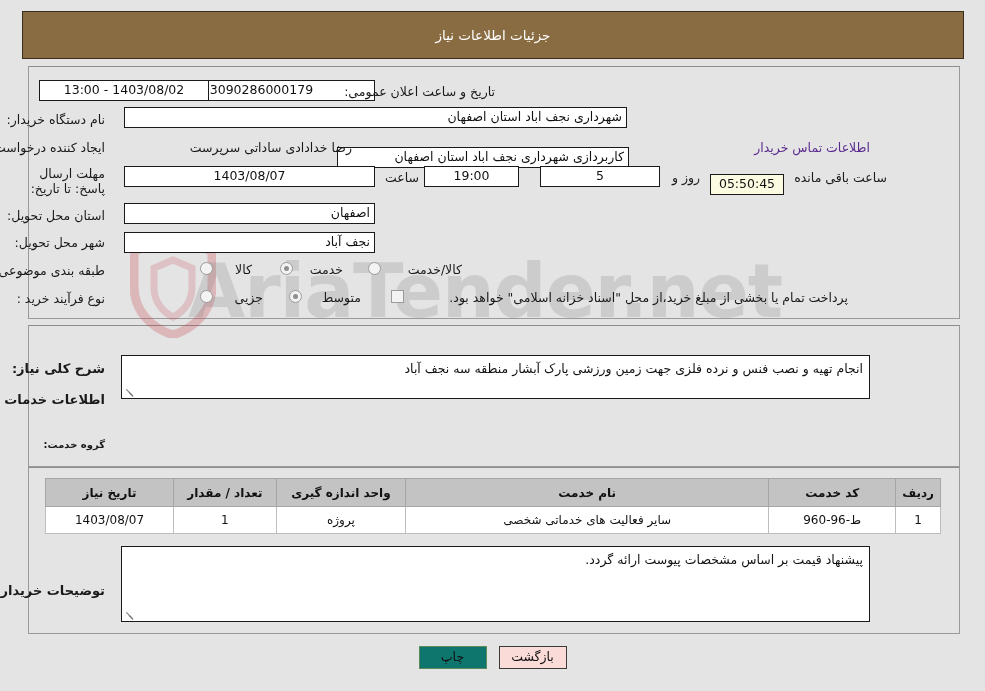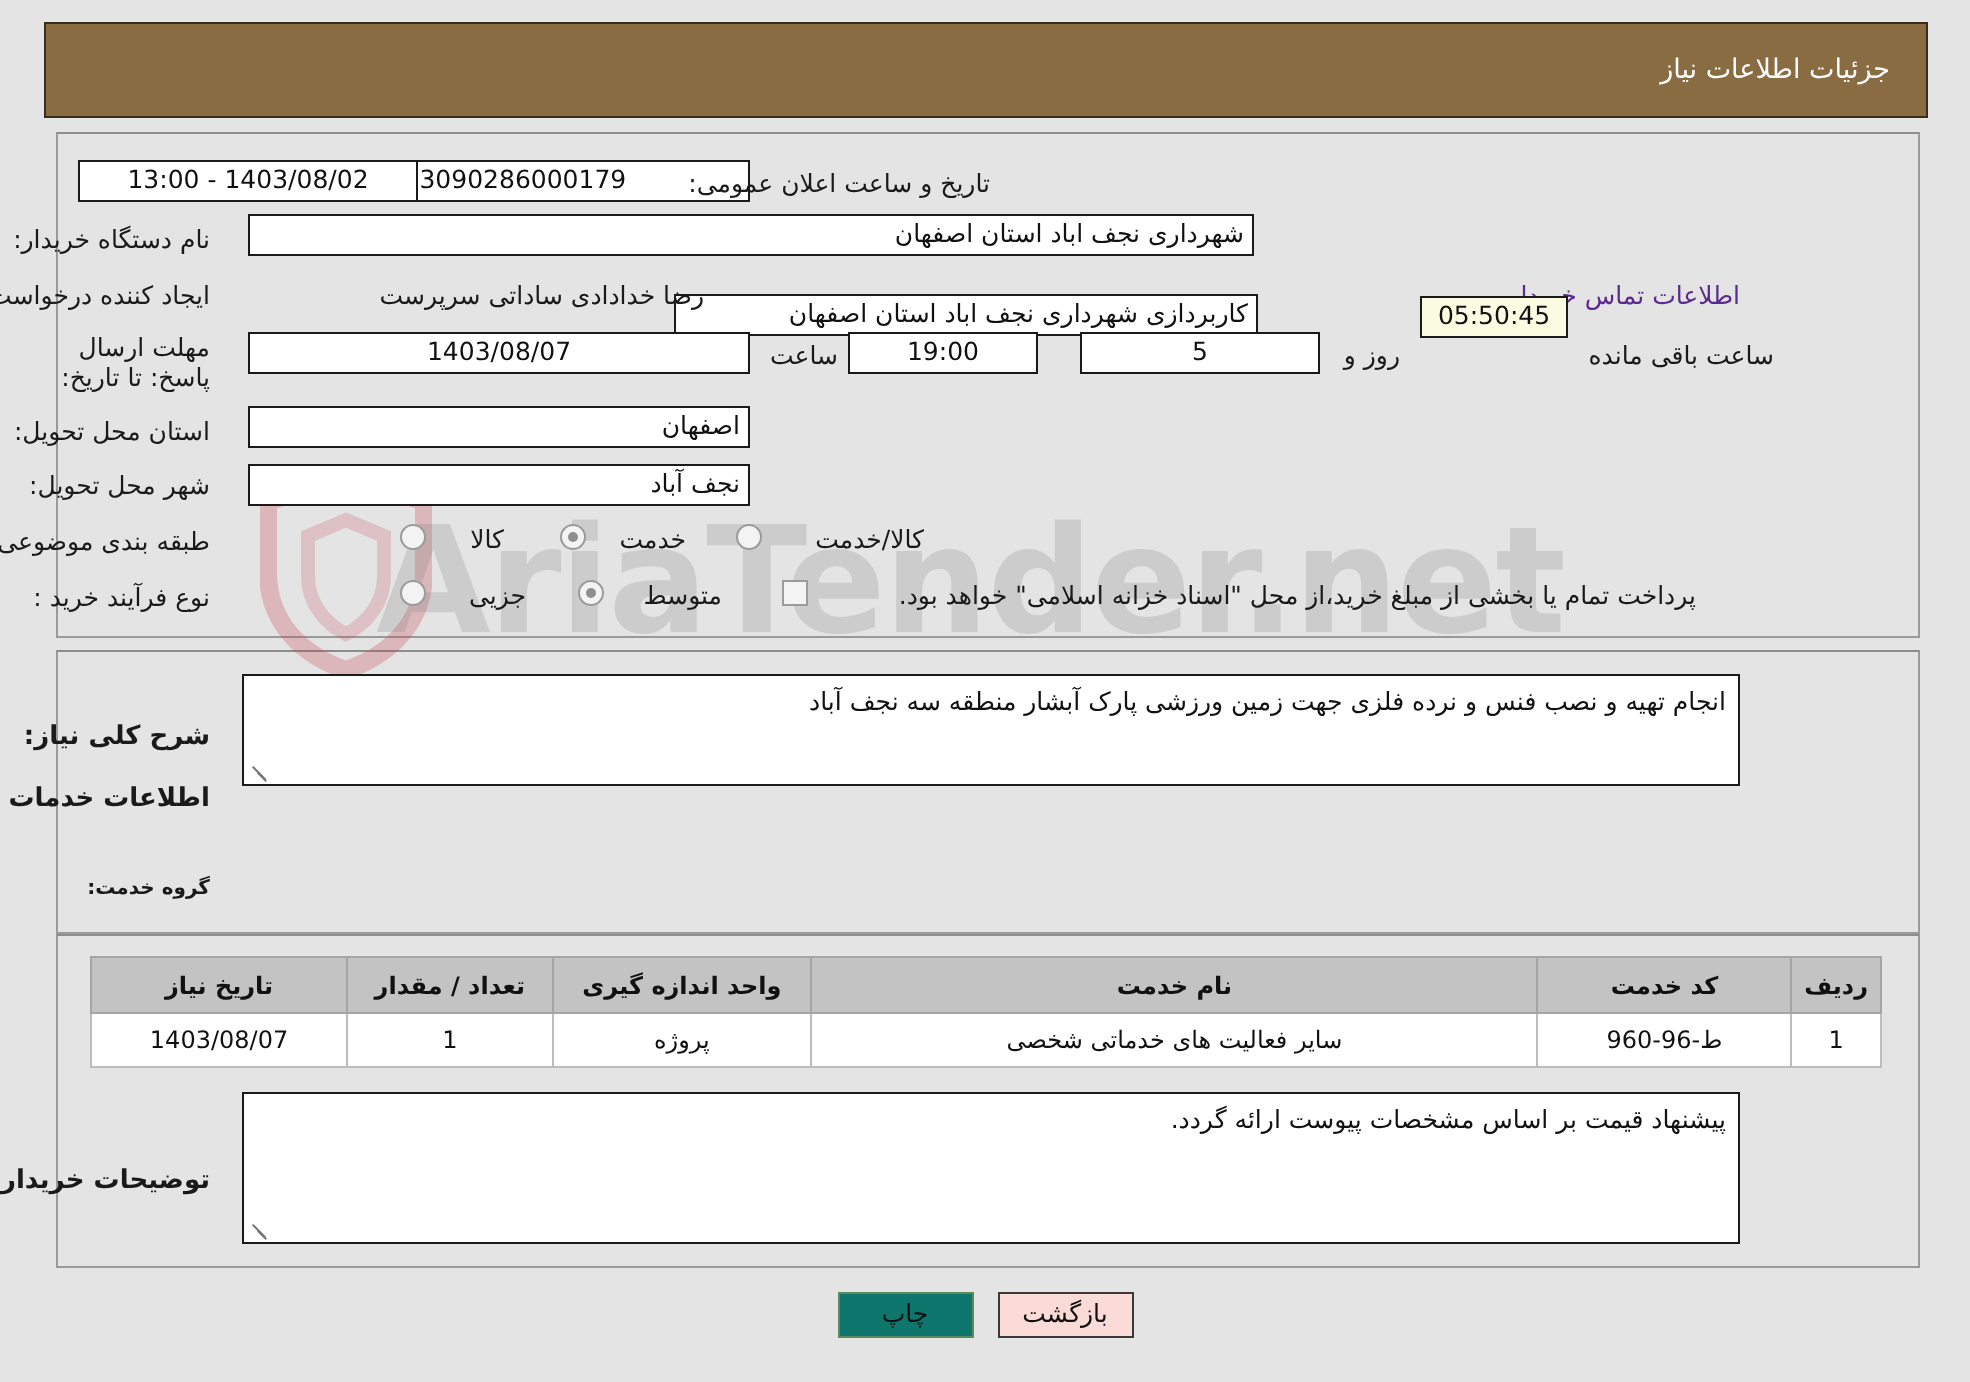--- a/index.html
+++ b/index.html
@@ -51,21 +51,21 @@
   
   .title-bar {
     position: absolute;
     left: 22px; top: 11px;
     width: 942px; height: 48px;
     background: #8a6c43;
     border: 1px solid #3a2d1c;
     color: #ffffff;
     display: flex;
     align-items: center;
-    justify-content: flex-start;
+    justify-content: center;
     padding: 0 18px;
     font-size: 13.5px;
     z-index: 2;
   }
 
   
   .panel {
     position: absolute;
     border: 1px solid #9a9a9a;
     border-top-color: #8d8d8d;
@@ -267,21 +267,21 @@
   <div class="fld rightal" style="right:356px; top:147px; width:292px; height:21px;">کاربردازی شهرداری نجف اباد استان اصفهان</div>
   <div class="plain" style="right:633px; top:140px;">رضا خدادادی ساداتی سرپرست</div>
   <a class="link" style="right:115px; top:140px;">اطلاعات تماس خریدار</a>
 
   <div class="lbl" style="right:880px; top:166px; width:80px; white-space:normal; text-align:right;">مهلت ارسال پاسخ: تا تاریخ:</div>
   <div class="fld center" style="right:610px; top:166px; width:251px; height:21px;">1403/08/07</div>
   <div class="plain" style="right:566px; top:170px;">ساعت</div>
   <div class="fld center" style="right:466px; top:166px; width:95px; height:21px;">19:00</div>
   <div class="fld center" style="right:325px; top:166px; width:120px; height:21px;">5</div>
   <div class="plain" style="right:285px; top:170px;">روز و</div>
-  <div class="fld timer center" style="right:201px; top:148px; width:74px; height:21px;">05:50:45</div>
+  <div class="fld timer center" style="right:201px; top:174px; width:74px; height:21px;">05:50:45</div>
   <div class="plain" style="right:98px; top:170px;margin-left:29px;">ساعت باقی مانده</div>
 
   <div class="lbl" style="right:880px; top:208px;">استان محل تحویل:</div>
   <div class="fld rightal" style="right:610px; top:203px; width:251px; height:21px;">اصفهان</div>
 
   <div class="lbl" style="right:880px; top:235px;text-align:center;">شهر محل تحویل:</div>
   <div class="fld rightal" style="right:610px; top:232px; width:251px; height:21px;">نجف آباد</div>
 
   <div class="lbl" style="right:880px; top:263px;">طبقه بندی موضوعی:</div>
   <div class="radio" id="cat-r0" style="right:772px; top:262px;"></div>
@@ -295,21 +295,21 @@
   <div class="radio" id="proc-r0" style="right:772px; top:290px;"></div>
   <div class="plain" style="right:722px; top:290px;">جزیی</div>
   <div class="radio on" id="proc-r1" style="right:683px; top:290px;"></div>
   <div class="plain" style="right:624px; top:290px;">متوسط</div>
   <div class="cbox" id="treasury-cb" style="right:581px; top:290px;"></div>
   <div class="plain" style="right:137px; top:290px;">پرداخت تمام یا بخشی از مبلغ خرید،از محل "اسناد خزانه اسلامی" خواهد بود.</div>
 
   <div class="panel" id="panel-desc"></div>
 
   <div class="lbl bold" style="right:880px; top:361px; font-size:13px;">شرح کلی نیاز:</div>
-  <div class="ta" style="right:115px; top:337px; width:749px; height:56px;">
+  <div class="ta" style="right:115px; top:355px; width:749px; height:44px;">
     <span>انجام تهیه و نصب فنس و نرده فلزی جهت زمین ورزشی پارک آبشار منطقه سه نجف آباد</span>
     <span class="grip">
       <i style="left:1px; top:7px; width:9px; height:1px;"></i>
       <i style="left:4px; top:9px; width:6px; height:1px;"></i>
     </span>
   </div>
 
   <div class="lbl bold" style="right:880px; top:392px; font-size:13px;">اطلاعات خدمات مورد نیاز</div>
 
   <div class="lbl bold" style="right:880px; top:437px; font-size:10px;">گروه خدمت:</div>

